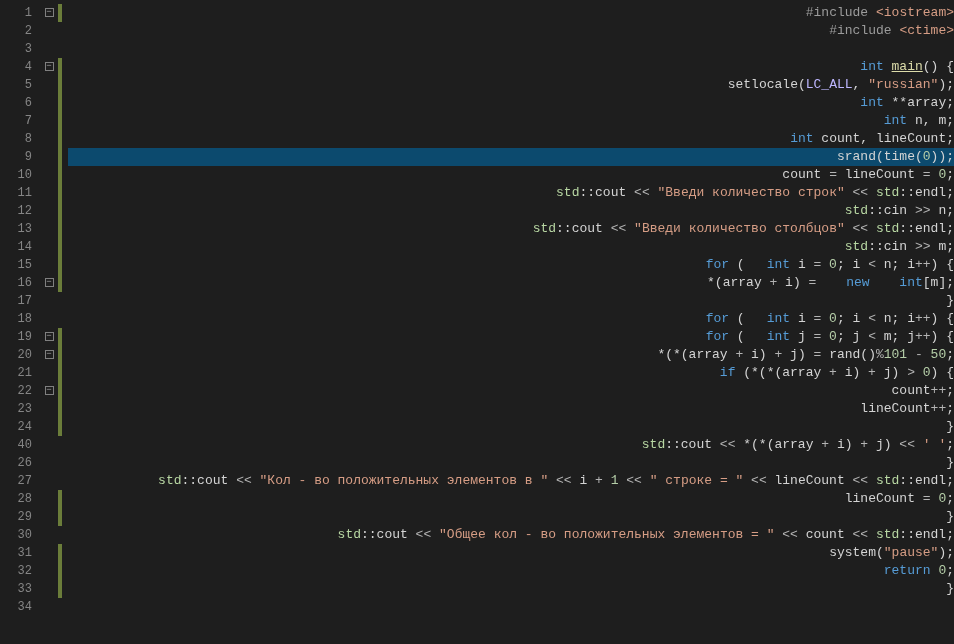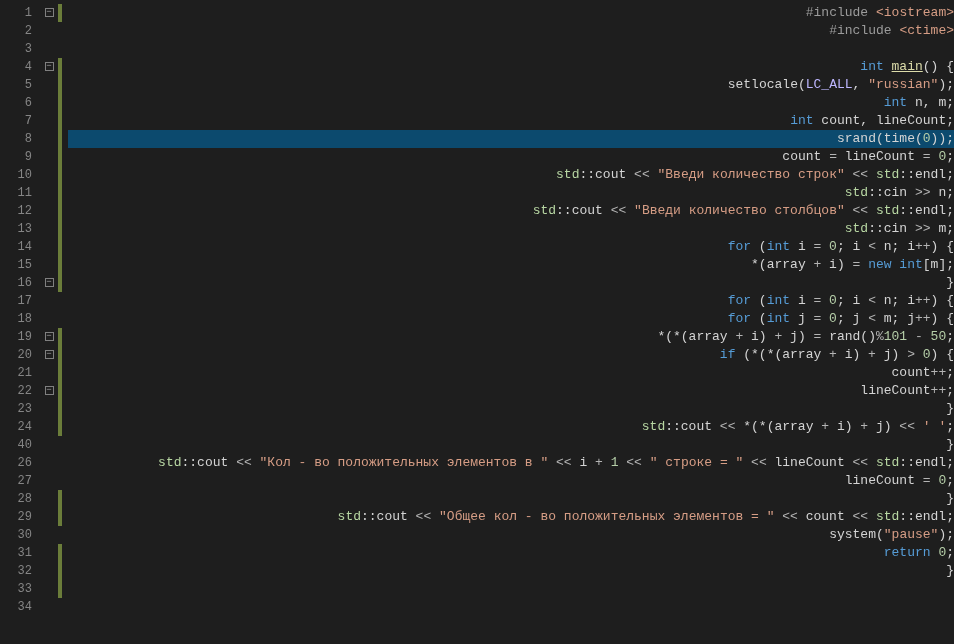--- a/index.html
+++ b/index.html
@@ -73,21 +73,21 @@
 .code-line {
   height: 18px;
   line-height: 18px;
   white-space: pre;
   text-align: right;
 }
 .current-line {
   background: #0c4a6e;
 }
 .tok-pp { color: #9b9b9b; }
-.tok-kw { color: #569cd6; }
+.tok-kw { color: #569cd6; margin-left: 22px; }
 .tok-inc { color: #d69d85; }
 .tok-str { color: #d69d85; }
 .tok-num { color: #b5cea8; }
 .tok-fn { color: #dcdcaa; text-decoration: underline; }
 .tok-macro { color: #beb7ff; }
 .tok-op { color: #b4b4b4; }
 .tok-id { color: #d4d4d4; }
 .tok-punct { color: #d4d4d4; }
 .tok-ns { color: #b8d7a3; }
 </style>
@@ -202,20 +202,21 @@
       <div class="changed"></div>
       <div class="changed"></div>
       <div></div>
     </div>
   <div class="code">
       <div class="code-line"><span class="tok-pp">#include </span><span class="tok-inc">&lt;iostream&gt;</span></div>
       <div class="code-line"><span class="tok-pp">#include </span><span class="tok-inc">&lt;ctime&gt;</span></div>
       <div class="code-line"></div>
       <div class="code-line"><span class="tok-kw">int</span><span class="tok-punct"> </span><span class="tok-fn">main</span><span class="tok-punct">() {</span></div>
       <div class="code-line"><span class="tok-punct">    </span><span class="tok-id">setlocale</span><span class="tok-punct">(</span><span class="tok-macro">LC_ALL</span><span class="tok-punct">, </span><span class="tok-str">"russian"</span><span class="tok-punct">);</span></div>
+      <div class="code-line"><span class="tok-punct">    </span><span class="tok-kw">int</span><span class="tok-punct"> **</span><span class="tok-id">array</span><span class="tok-punct">;</span></div>
       <div class="code-line"><span class="tok-punct">    </span><span class="tok-kw">int</span><span class="tok-punct"> </span><span class="tok-id">n</span><span class="tok-punct">, </span><span class="tok-id">m</span><span class="tok-punct">;</span></div>
       <div class="code-line"><span class="tok-punct">    </span><span class="tok-kw">int</span><span class="tok-punct"> </span><span class="tok-id">count</span><span class="tok-punct">, </span><span class="tok-id">lineCount</span><span class="tok-punct">;</span></div>
       <div class="code-line current-line"><span class="tok-punct">    </span><span class="tok-id">srand</span><span class="tok-punct">(</span><span class="tok-id">time</span><span class="tok-punct">(</span><span class="tok-num">0</span><span class="tok-punct">));</span></div>
       <div class="code-line"><span class="tok-punct">    </span><span class="tok-id">count</span><span class="tok-op"> = </span><span class="tok-id">lineCount</span><span class="tok-op"> = </span><span class="tok-num">0</span><span class="tok-punct">;</span></div>
       <div class="code-line"><span class="tok-punct">    </span><span class="tok-ns">std</span><span class="tok-punct">::</span><span class="tok-id">cout</span><span class="tok-op"> &lt;&lt; </span><span class="tok-str">"Введи количество строк"</span><span class="tok-op"> &lt;&lt; </span><span class="tok-ns">std</span><span class="tok-punct">::</span><span class="tok-id">endl</span><span class="tok-punct">;</span></div>
       <div class="code-line"><span class="tok-punct">    </span><span class="tok-ns">std</span><span class="tok-punct">::</span><span class="tok-id">cin</span><span class="tok-op"> &gt;&gt; </span><span class="tok-id">n</span><span class="tok-punct">;</span></div>
       <div class="code-line"><span class="tok-punct">    </span><span class="tok-ns">std</span><span class="tok-punct">::</span><span class="tok-id">cout</span><span class="tok-op"> &lt;&lt; </span><span class="tok-str">"Введи количество столбцов"</span><span class="tok-op"> &lt;&lt; </span><span class="tok-ns">std</span><span class="tok-punct">::</span><span class="tok-id">endl</span><span class="tok-punct">;</span></div>
       <div class="code-line"><span class="tok-punct">    </span><span class="tok-ns">std</span><span class="tok-punct">::</span><span class="tok-id">cin</span><span class="tok-op"> &gt;&gt; </span><span class="tok-id">m</span><span class="tok-punct">;</span></div>
       <div class="code-line"><span class="tok-punct">    </span><span class="tok-kw">for</span><span class="tok-punct"> (</span><span class="tok-kw">int</span><span class="tok-punct"> </span><span class="tok-id">i</span><span class="tok-op"> = </span><span class="tok-num">0</span><span class="tok-punct">; </span><span class="tok-id">i</span><span class="tok-op"> &lt; </span><span class="tok-id">n</span><span class="tok-punct">; </span><span class="tok-id">i</span><span class="tok-op">++</span><span class="tok-punct">) {</span></div>
       <div class="code-line"><span class="tok-punct">        *(</span><span class="tok-id">array</span><span class="tok-op"> + </span><span class="tok-id">i</span><span class="tok-punct">) </span><span class="tok-op">=</span><span class="tok-punct"> </span><span class="tok-kw">new</span><span class="tok-punct"> </span><span class="tok-kw">int</span><span class="tok-punct">[</span><span class="tok-id">m</span><span class="tok-punct">];</span></div>

